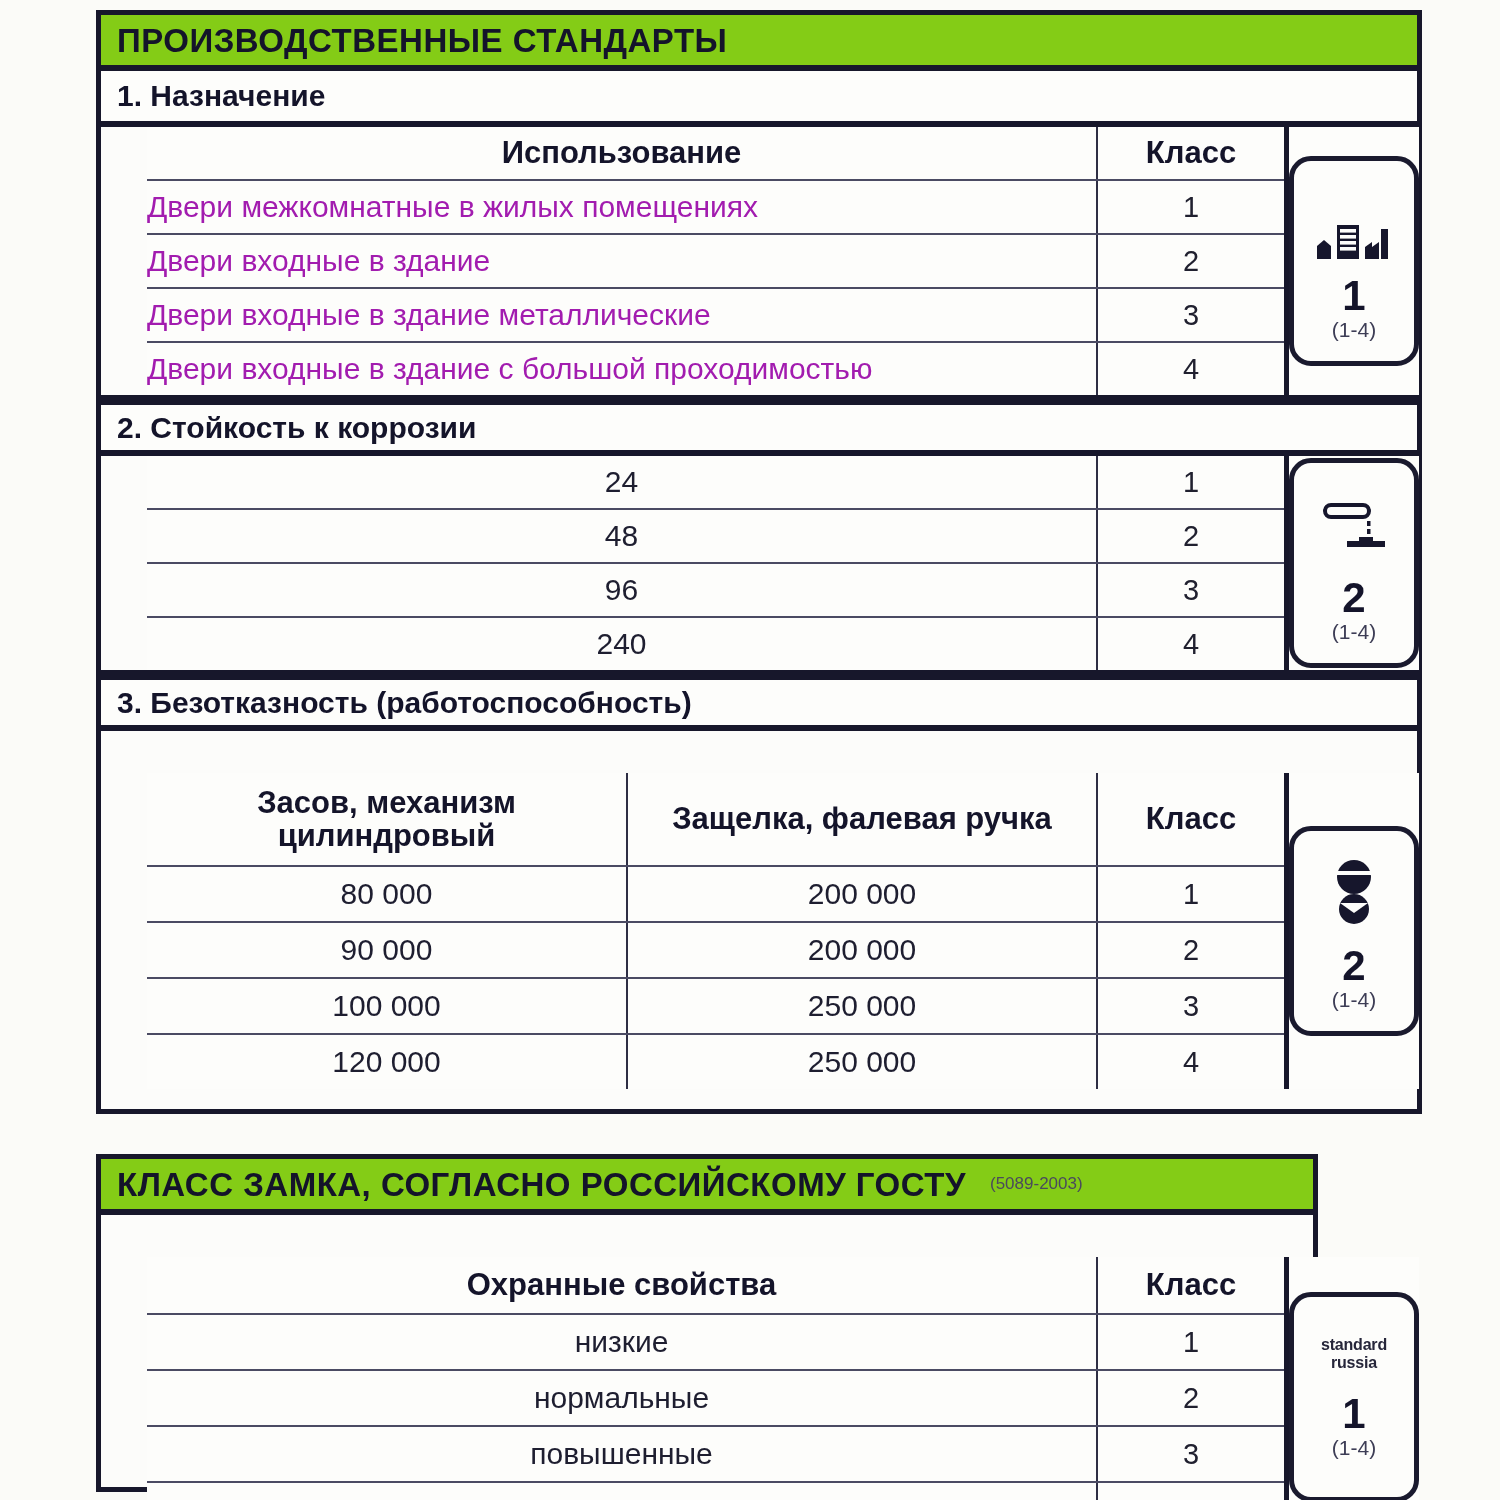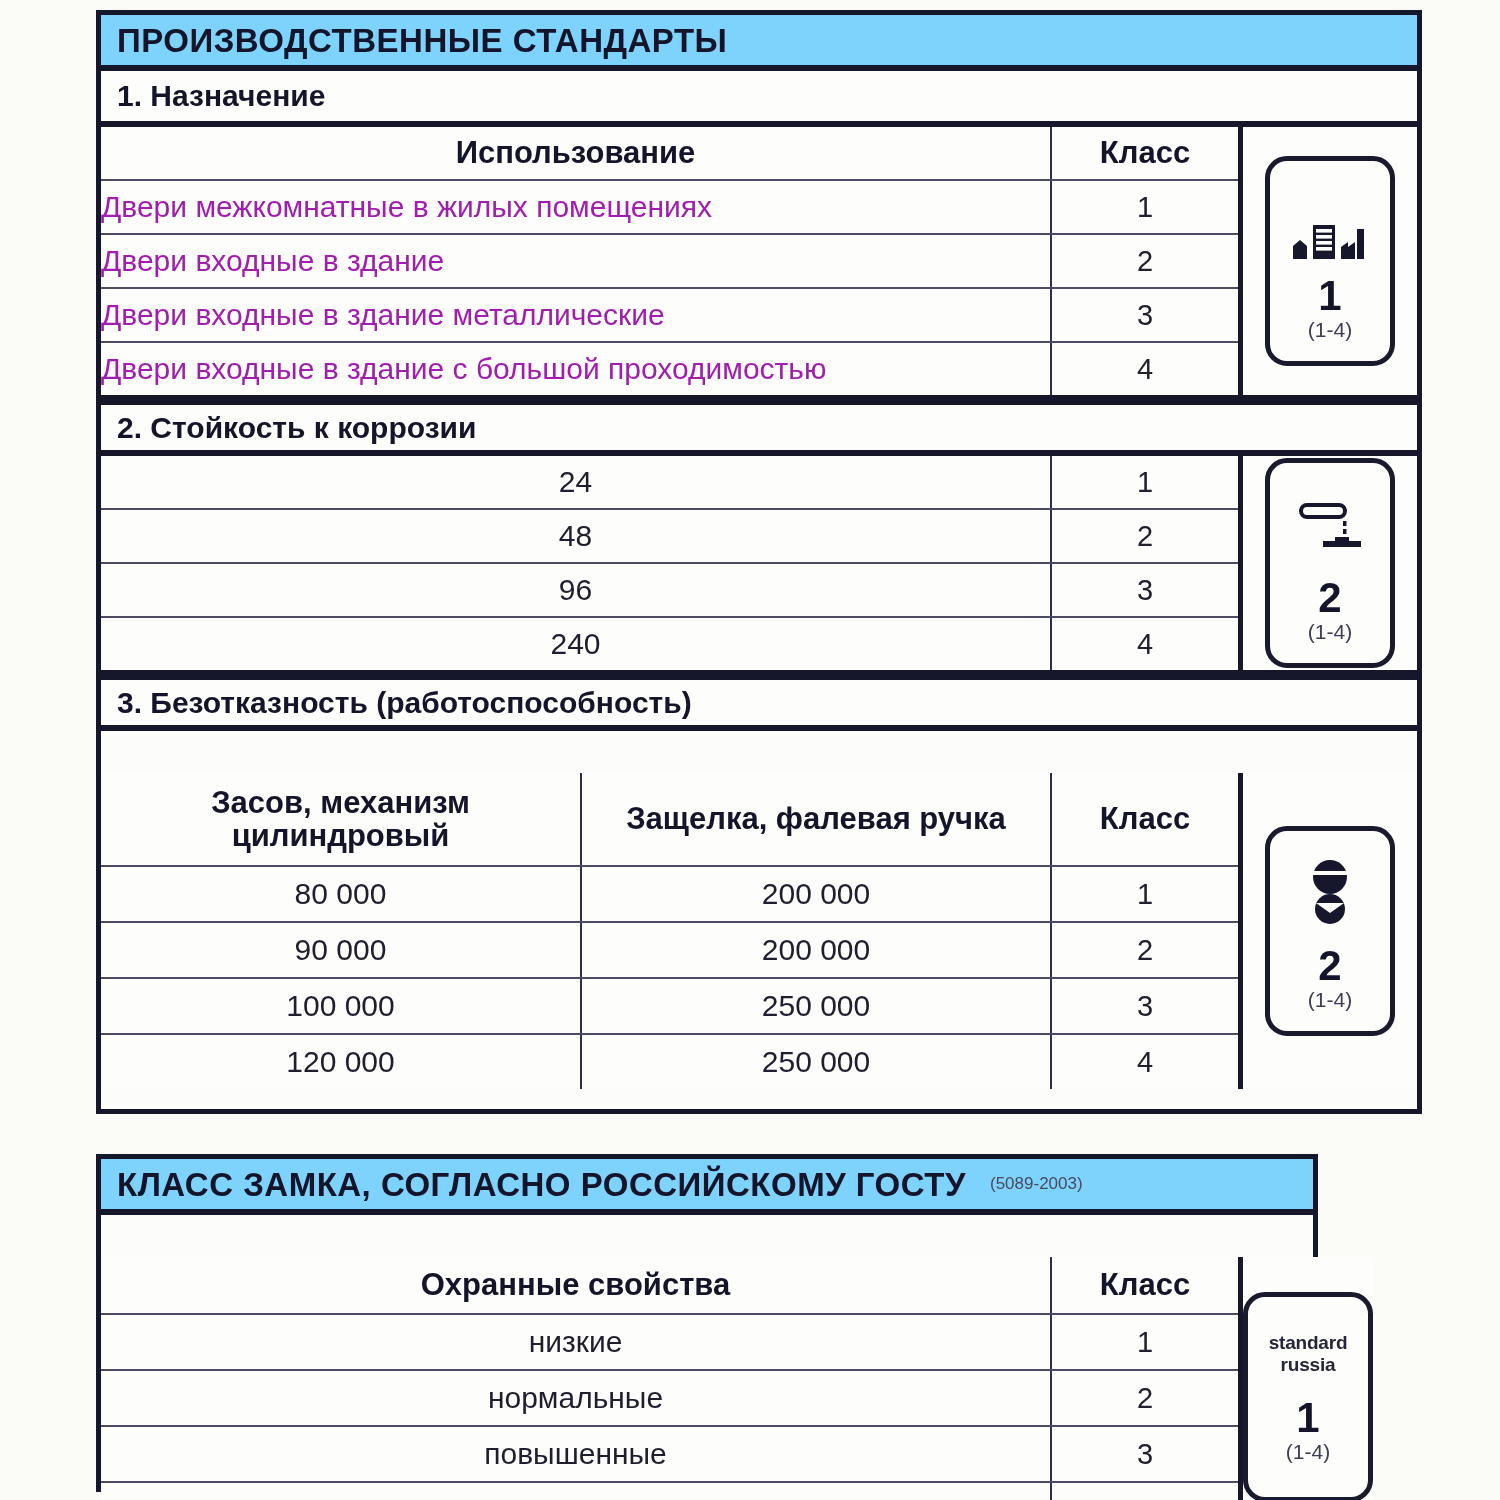--- a/index.html
+++ b/index.html
@@ -34,21 +34,21 @@
   #block-gost      { left: 96px; top: 1154px; width: 1222px; height: 338px; }
 
   
   .title-bar {
     box-sizing: border-box;
     height: 56px;
     border-bottom: 6px solid #17172b;
     display: flex;
     align-items: center;
     padding: 0 0 0 16px;
-    background: #7dd3fc;
+    background: #84cc16;
   }
   .title-bar .title-main {
     font-size: 33px;
     font-weight: bold;
     letter-spacing: 0.5px;
     line-height: 1;
     color: #14142a;
   }
   .title-bar .title-sub {
     font-size: 17px;
@@ -73,20 +73,21 @@
     font-weight: bold;
     color: #14142a;
     line-height: 1;
   }
 
   
   .grid-area {
     display: flex;
     box-sizing: border-box;
     border-bottom: 5px solid #17172b;
+    padding-left: 46px;
   }
   .grid-area.last { border-bottom: none; margin-top: 42px; }
 
   .tbl {
     border-collapse: collapse;
     table-layout: fixed;
     width: 1137px;
     background: #fdfdfb;
   }
   .tbl td, .tbl th {
@@ -165,21 +166,21 @@
     line-height: 1;
     color: #14142a;
   }
   .badge-range {
     font-size: 21px;
     color: #3d3d55;
     margin-top: 2px;
     line-height: 1;
   }
   .badge-word {
-    font-size: 19px;
+    font-size: 16px;
     font-weight: bold;
     color: #26263a;
     line-height: 1.12;
     text-align: center;
     letter-spacing: -0.2px;
   }
   .badge-words {
     margin-bottom: 22px;
     margin-top: -4px;
   }

